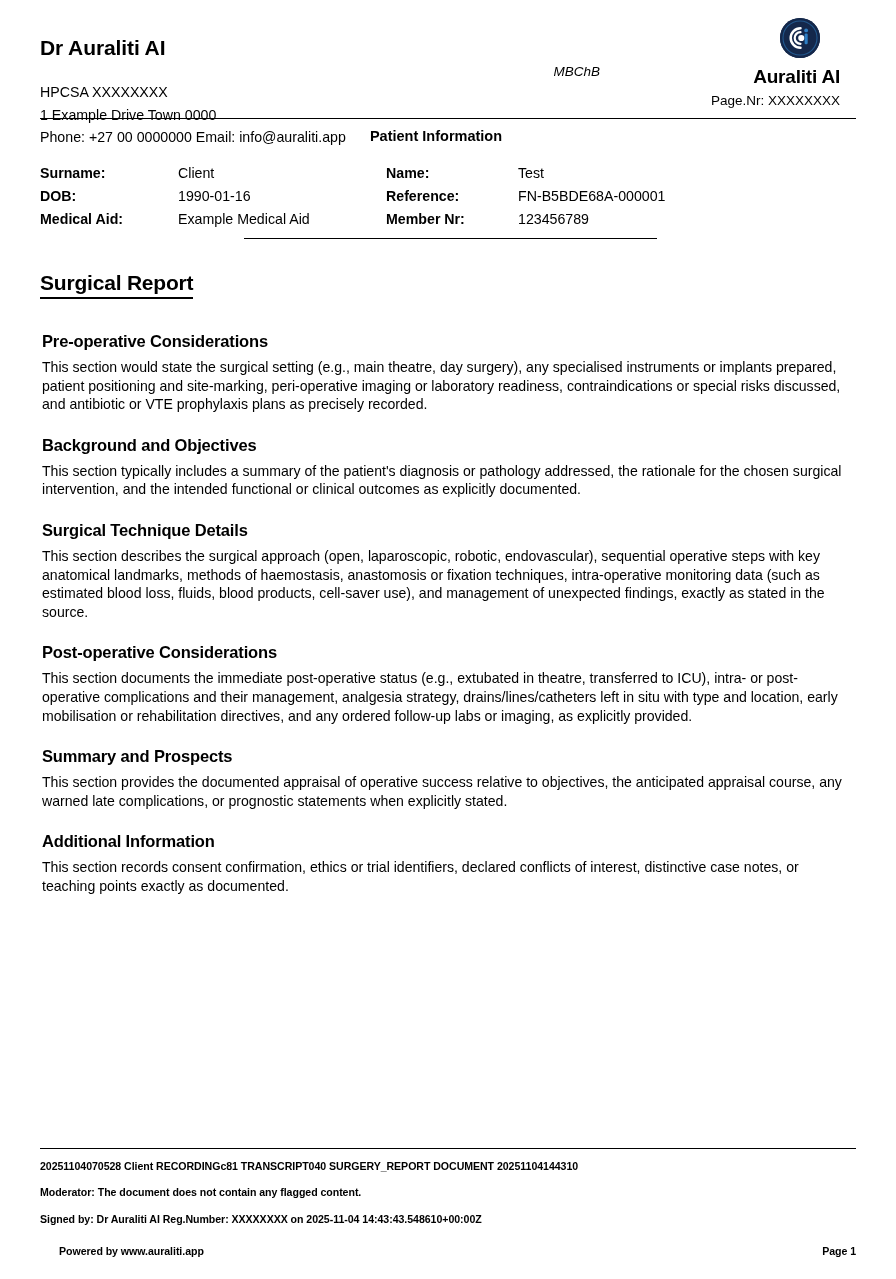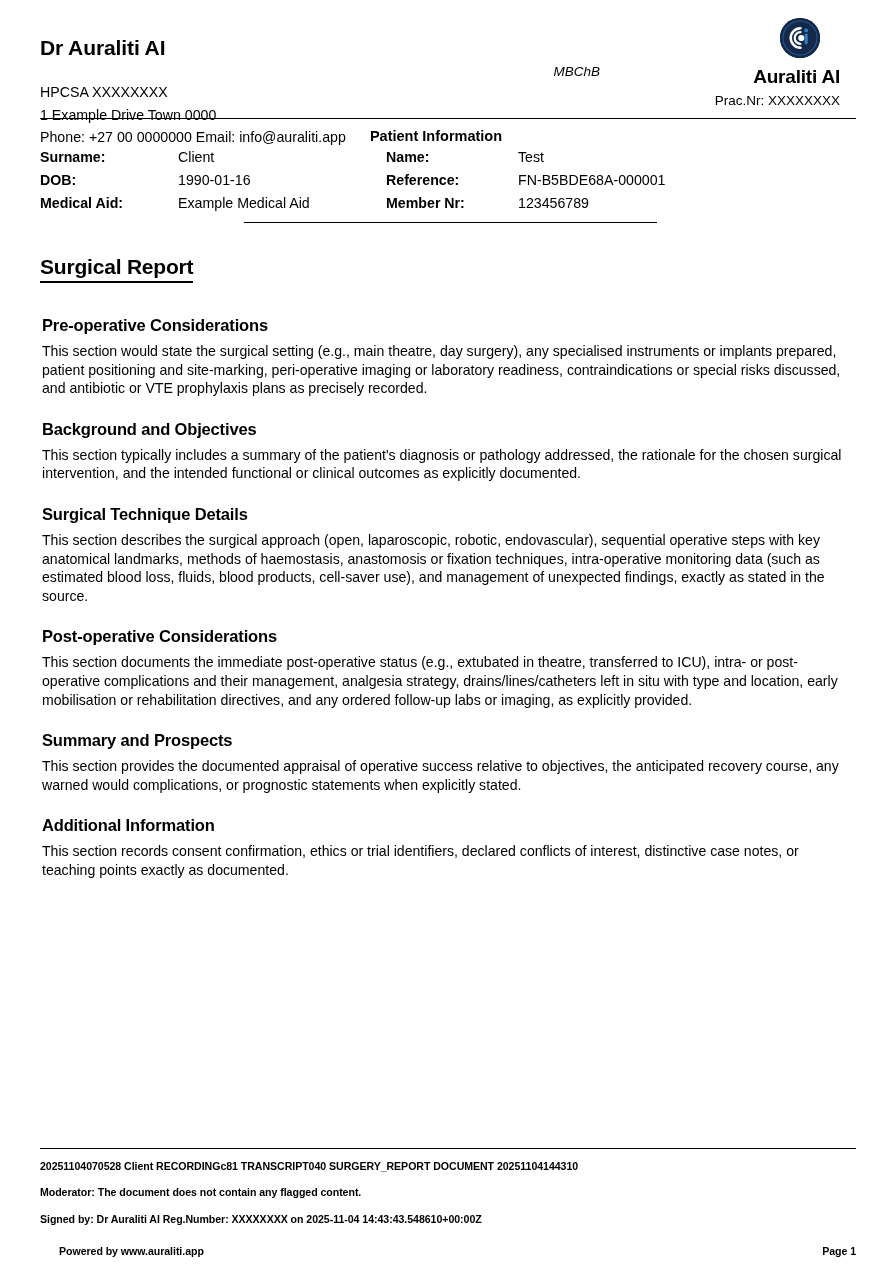--- a/index.html
+++ b/index.html
@@ -95,21 +95,21 @@
 
   
   .patient-section {
     padding-top: 9px;
   }
   .patient-title {
     text-align: center;
     font-size: 14.5px;
     font-weight: bold;
     margin-left: -24px;
-    margin-bottom: 2px;
+    margin-bottom: 18px;
   }
   .patient-grid {
     display: grid;
     grid-template-columns: 138px 208px 132px auto;
     row-gap: 0px;
     font-size: 14.2px;
     line-height: 1.62;
   }
   .pg-label { font-weight: bold; }
   .pg-value { font-weight: normal; }
@@ -204,21 +204,21 @@
             <circle cx="20" cy="20" r="17" fill="none" stroke="#2e7fc4" stroke-width="1.1" opacity="0.55"></circle>
             <path d="M20.5 10.2 A9.8 9.8 0 1 0 20.5 29.8" fill="none" stroke="#ffffff" stroke-width="2.5" stroke-linecap="round"></path>
             <path d="M20.5 14.2 A5.8 5.8 0 1 0 20.5 25.8" fill="none" stroke="#ffffff" stroke-width="2.2" stroke-linecap="round"></path>
             <circle cx="21.3" cy="20" r="3.1" fill="#ffffff"></circle>
             <rect x="24.6" y="15.6" width="3.1" height="10.6" rx="1.2" fill="#2e7fc4"></rect>
             <circle cx="26.15" cy="12.4" r="1.9" fill="#2e7fc4"></circle>
           </svg>
         </span>
       </div>
       <div class="brand-name">Auraliti AI</div>
-      <div class="brand-prac">Prac.Nr: XXXXXXXX</div>
+      <div class="brand-prac">Page.Nr: XXXXXXXX</div>
     </div>
   </div>
 
   <div class="rule-top"></div>
 
   <div class="patient-section">
     <div class="patient-title">Patient Information</div>
 
     <div class="patient-grid">
       <div class="pg-label">Surname:</div>
@@ -261,21 +261,21 @@
       <p class="section-body">This section describes the surgical approach (open, laparoscopic, robotic, endovascular), sequential operative steps with key anatomical landmarks, methods of haemostasis, anastomosis or fixation techniques, intra-operative monitoring data (such as estimated blood loss, fluids, blood products, cell-saver use), and management of unexpected findings, exactly as stated in the source.</p>
     </div>
 
     <div class="section">
       <div class="section-heading">Post-operative Considerations</div>
       <p class="section-body">This section documents the immediate post-operative status (e.g., extubated in theatre, transferred to ICU), intra- or post-operative complications and their management, analgesia strategy, drains/lines/catheters left in situ with type and location, early mobilisation or rehabilitation directives, and any ordered follow-up labs or imaging, as explicitly provided.</p>
     </div>
 
     <div class="section">
       <div class="section-heading">Summary and Prospects</div>
-      <p class="section-body">This section provides the documented appraisal of operative success relative to objectives, the anticipated recovery course, any warned would complications, or prognostic statements when explicitly stated.</p>
+      <p class="section-body">This section provides the documented appraisal of operative success relative to objectives, the anticipated appraisal course, any warned late complications, or prognostic statements when explicitly stated.</p>
     </div>
 
     <div class="section">
       <div class="section-heading">Additional Information</div>
       <p class="section-body">This section records consent confirmation, ethics or trial identifiers, declared conflicts of interest, distinctive case notes, or teaching points exactly as documented.</p>
     </div>
 
   </div>
 
   <div class="footer">

